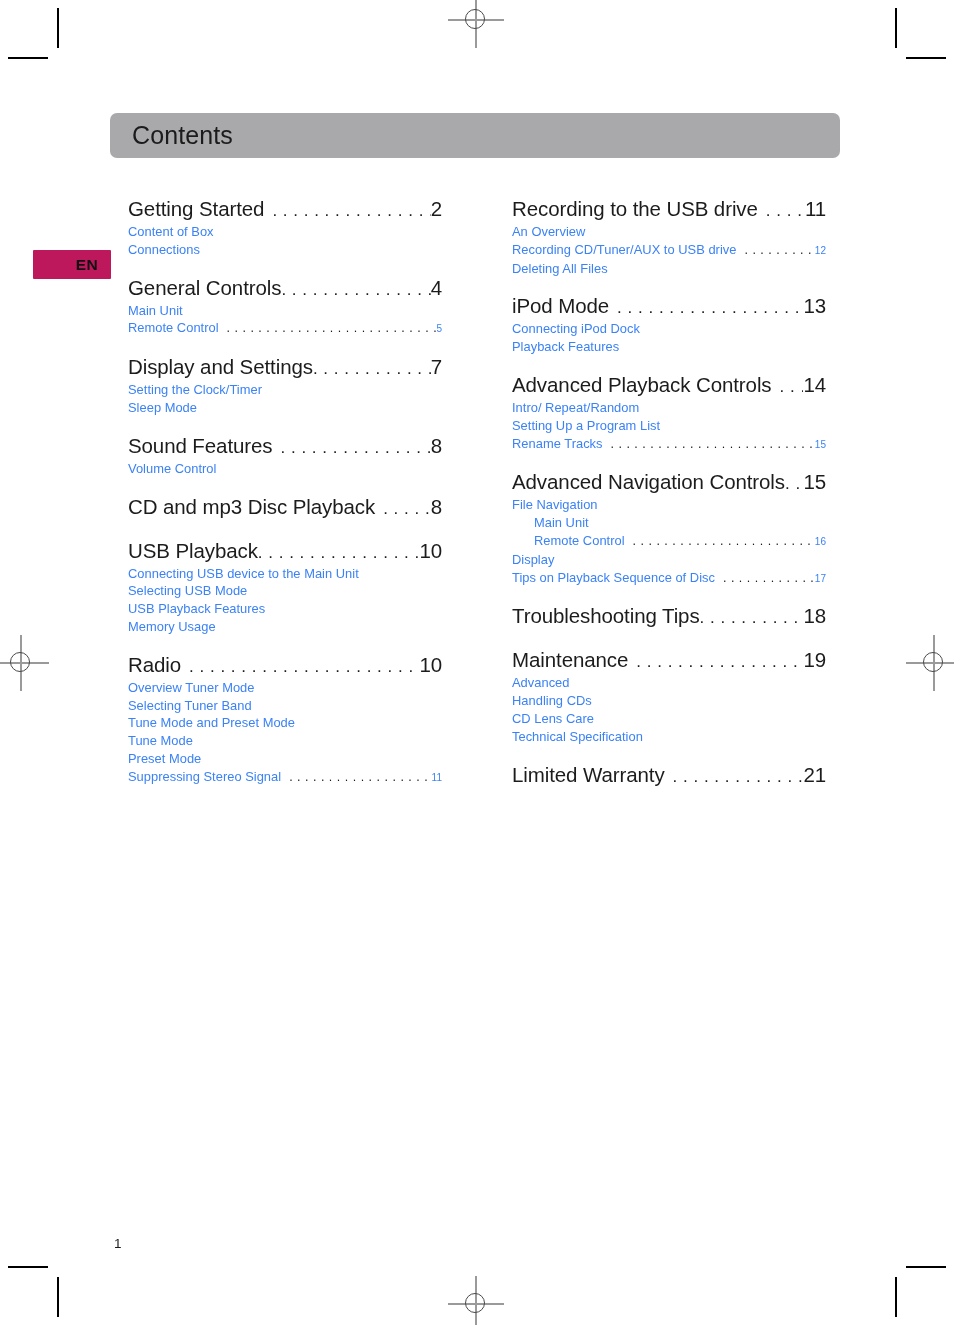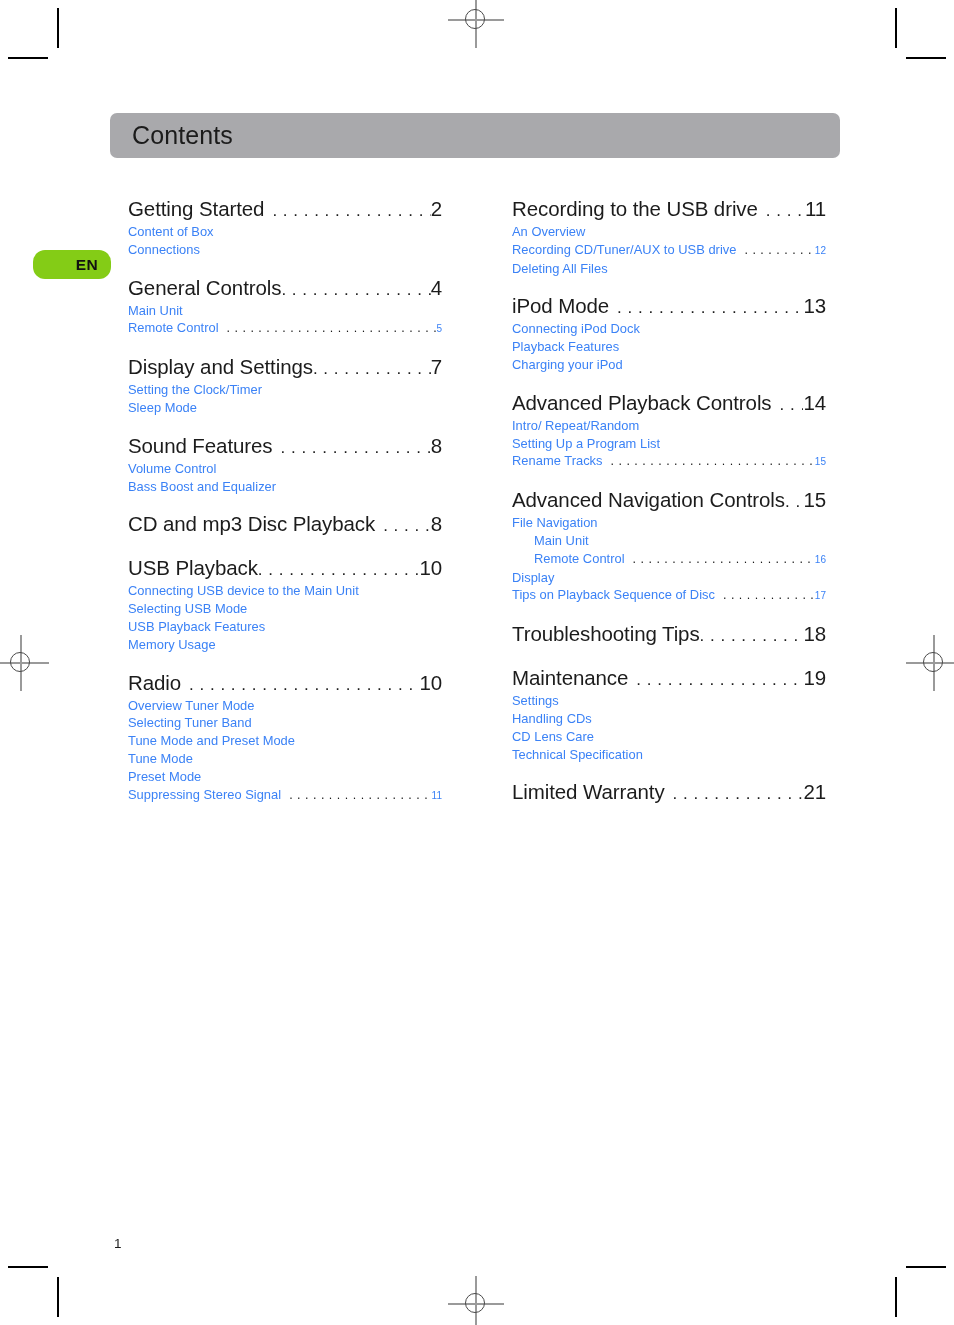--- a/index.html
+++ b/index.html
@@ -76,22 +76,22 @@
     white-space: nowrap;
   }
 
   
   #lang-badge {
     position: absolute;
     left: 33px;
     top: 250px;
     width: 78px;
     height: 29px;
-    background: #84cc16;
-    border-radius: 12px;
+    background: #be185d;
+    border-radius: 1px;
   }
   #lang-badge span {
     position: absolute;
     right: 13px;
     top: 50%;
     transform: translateY(-52%);
     font-size: 15.5px;
     font-weight: bold;
     color: #111;
     letter-spacing: 0.4px;
@@ -273,25 +273,20 @@
         <div class="entry major">
           <span class="e-label">Sound Features</span>
           <span class="e-leader gap-wide"></span>
           <span class="e-page">8</span>
         </div>
         <div class="entry sub">
           <span class="e-label">Volume Control</span>
           <span class="e-leader blank gap-wide"></span>
           <span class="e-page"></span>
         </div>
-        <div class="entry sub">
-          <span class="e-label">Bass Boost and Equalizer</span>
-          <span class="e-leader blank gap-wide"></span>
-          <span class="e-page"></span>
-        </div>
       </div>
       <div style="height: 16px;"></div>
       <div class="toc-group">
         <div class="entry major">
           <span class="e-label">CD and mp3 Disc Playback</span>
           <span class="e-leader gap-wide"></span>
           <span class="e-page">8</span>
         </div>
       </div>
       <div style="height: 17px;"></div>
@@ -394,25 +389,20 @@
         <div class="entry sub">
           <span class="e-label">Connecting iPod Dock</span>
           <span class="e-leader blank gap-wide"></span>
           <span class="e-page"></span>
         </div>
         <div class="entry sub">
           <span class="e-label">Playback Features</span>
           <span class="e-leader blank gap-wide"></span>
           <span class="e-page"></span>
         </div>
-        <div class="entry sub">
-          <span class="e-label">Charging your iPod</span>
-          <span class="e-leader blank gap-wide"></span>
-          <span class="e-page"></span>
-        </div>
       </div>
       <div style="height: 16px;"></div>
       <div class="toc-group">
         <div class="entry major">
           <span class="e-label">Advanced Playback Controls</span>
           <span class="e-leader gap-wide"></span>
           <span class="e-page">14</span>
         </div>
         <div class="entry sub">
           <span class="e-label">Intro/ Repeat/Random</span>
@@ -472,21 +462,21 @@
         </div>
       </div>
       <div style="height: 17px;"></div>
       <div class="toc-group">
         <div class="entry major">
           <span class="e-label">Maintenance</span>
           <span class="e-leader gap-wide"></span>
           <span class="e-page">19</span>
         </div>
         <div class="entry sub">
-          <span class="e-label">Settings</span>
+          <span class="e-label">Advanced</span>
           <span class="e-leader blank gap-wide"></span>
           <span class="e-page"></span>
         </div>
         <div class="entry sub">
           <span class="e-label">Handling CDs</span>
           <span class="e-leader blank gap-wide"></span>
           <span class="e-page"></span>
         </div>
         <div class="entry sub">
           <span class="e-label">CD Lens Care</span>

